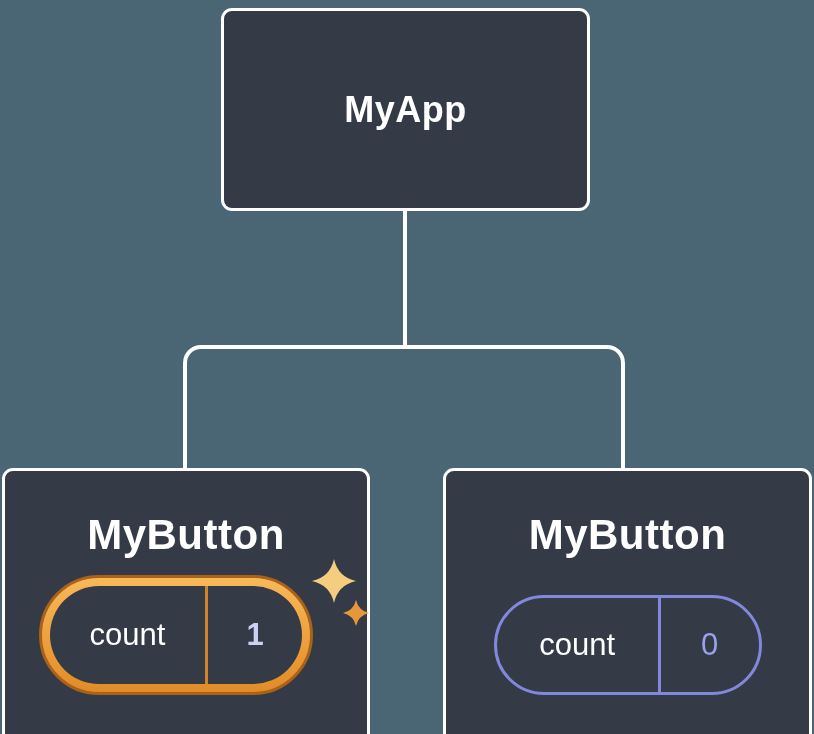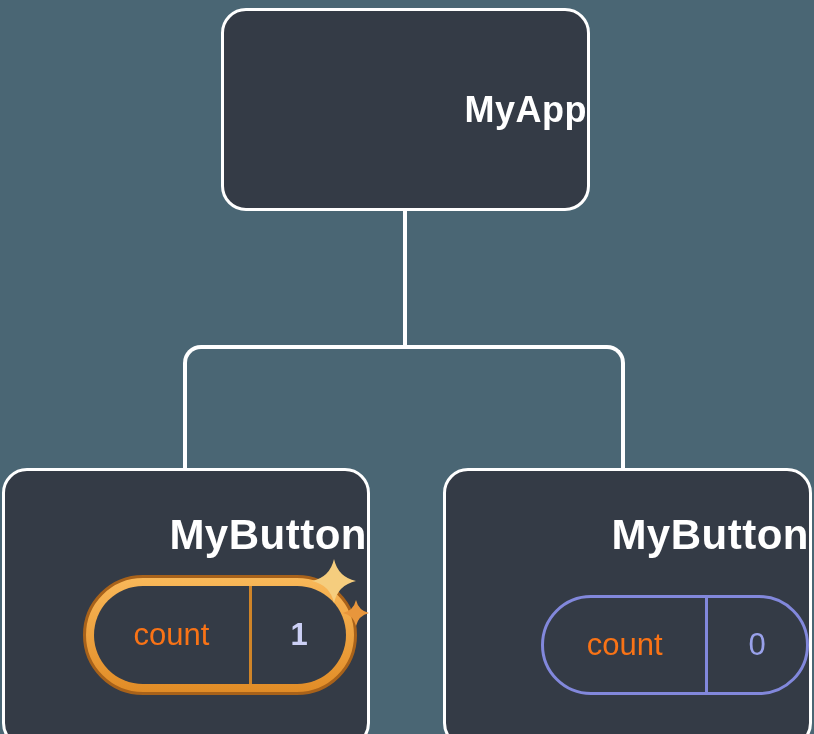--- a/index.html
+++ b/index.html
@@ -10,25 +10,25 @@
     background: #4a6674;
     overflow: hidden;
     font-family: "Liberation Sans", sans-serif;
   }
 
   
   .node {
     position: absolute;
     background: #343b46;
     border: 3px solid #ffffff;
-    border-radius: 25px;
+    border-radius: 11px;
     box-sizing: border-box;
     display: flex;
     flex-direction: column;
-    align-items: flex-end;
+    align-items: center;
   }
   #root-node {
     left: 221px; top: 8px;
     width: 369px; height: 203px;
     justify-content: center;
   }
   #root-node .node-label { font-size: 36px; }
 
   #child-node-left  { left: 2px;   top: 468px; width: 368px; height: 280px; }
   #child-node-right { left: 443px; top: 468px; width: 369px; height: 280px; }
@@ -64,21 +64,21 @@
     align-items: stretch;
     height: 100%;
     width: 100%;
   }
   .pill-state-name {
     flex: 1.65;
     display: flex;
     align-items: center;
     justify-content: center;
     font-size: 31px;
-    color: #f97316;
+    color: #ffffff;
   }
   .pill-state-value {
     flex: 1;
     display: flex;
     align-items: center;
     justify-content: center;
     font-size: 31px;
     color: #99a1ea;
   }
 

